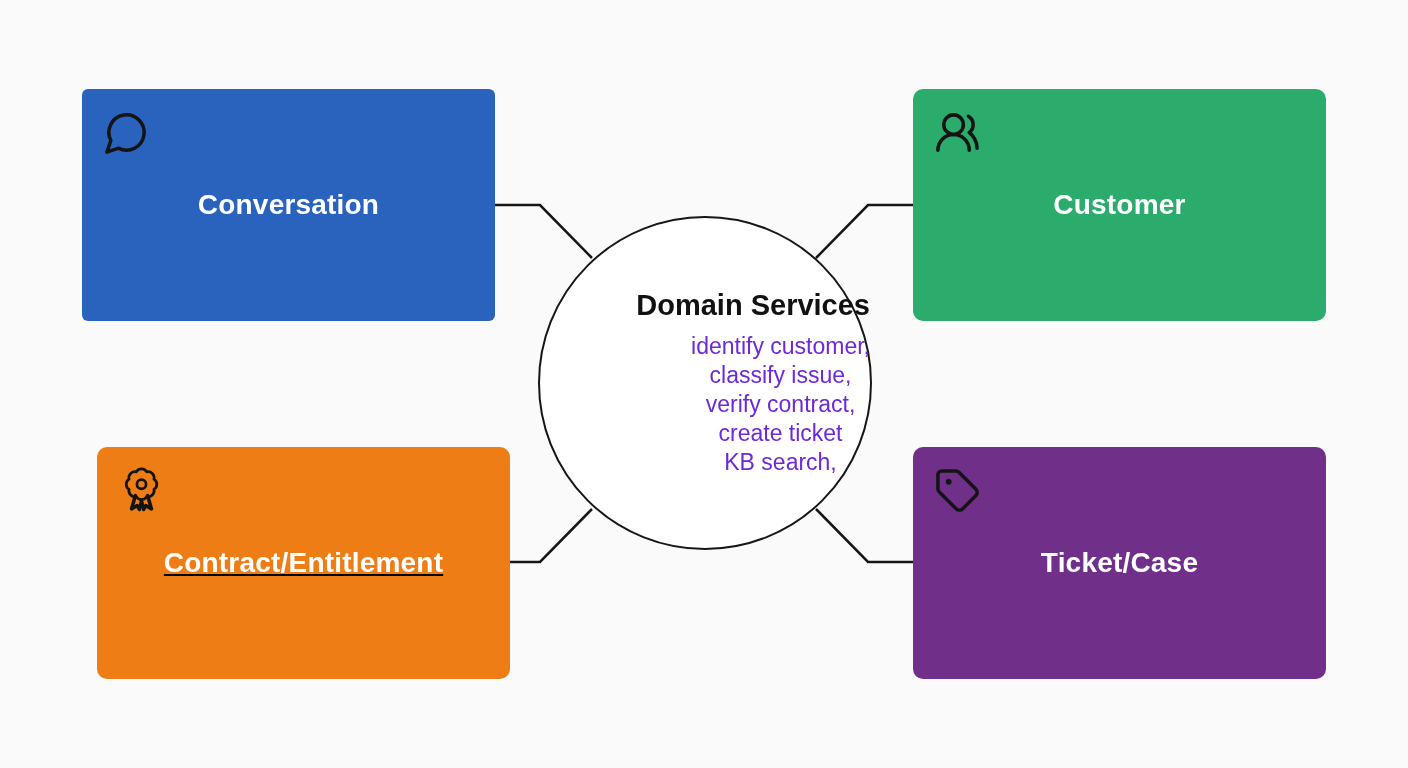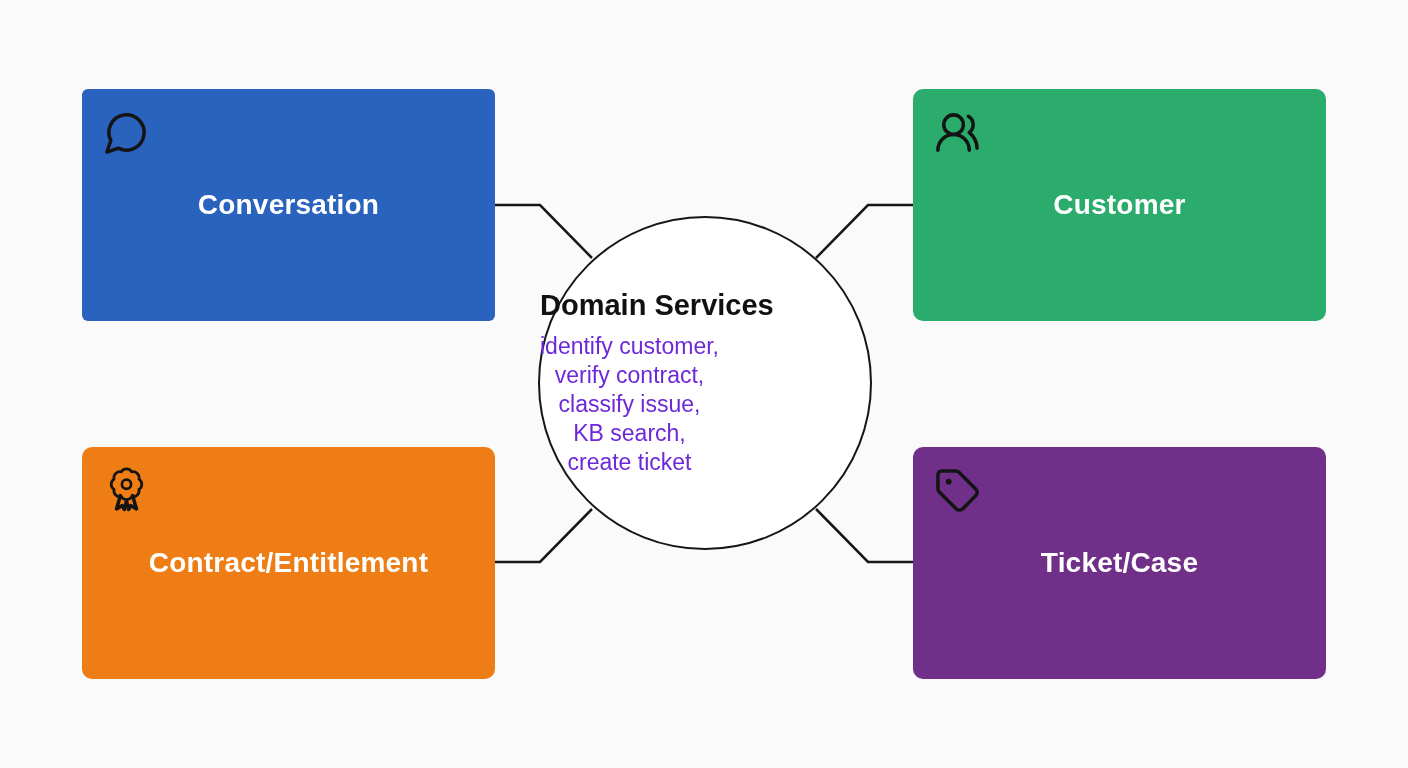--- a/index.html
+++ b/index.html
@@ -52,35 +52,35 @@
     width: 100%;
     height: 100%;
     fill: none;
     stroke: currentColor;
     stroke-width: 1.8;
     stroke-linecap: round;
     stroke-linejoin: round;
   }
   #node-conversation { left: 82px;  top: 89px; }
   #node-customer     { left: 913px; top: 89px; justify-content: center; }
-  #node-contract     { left: 82px;  top: 447px; }
+  #node-contract     { left: 97px;  top: 447px; text-decoration: underline; }
   #node-ticket       { left: 913px; top: 447px; }
 
   .hub {
     position: absolute;
     left: 538px;
     top: 216px;
     width: 334px;
     height: 334px;
     background: #FFFFFF;
     border: 2px solid #161616;
     border-radius: 50%;
     display: flex;
     flex-direction: column;
-    align-items: flex-start;
+    align-items: flex-end;
     justify-content: center;
     text-align: center;
   }
   .hub-title {
     font-size: 29px;
     font-weight: 700;
     color: #111111;
     margin-bottom: 10px;
   }
   .hub-services div {
@@ -143,20 +143,20 @@
         <circle cx="7.5" cy="7.5" r="0.6" fill="currentColor"></circle>
       </svg>
     </span>
     <span class="label">Ticket/Case</span>
   </div>
 
   <div class="hub">
     <div class="hub-title">Domain Services</div>
     <div class="hub-services">
       <div>identify customer,</div>
+      <div>classify issue,</div>
       <div>verify contract,</div>
-      <div>classify issue,</div>
+      <div>create ticket</div>
       <div>KB search,</div>
-      <div>create ticket</div>
     </div>
   </div>
 
 </div>
 
 </body></html>

